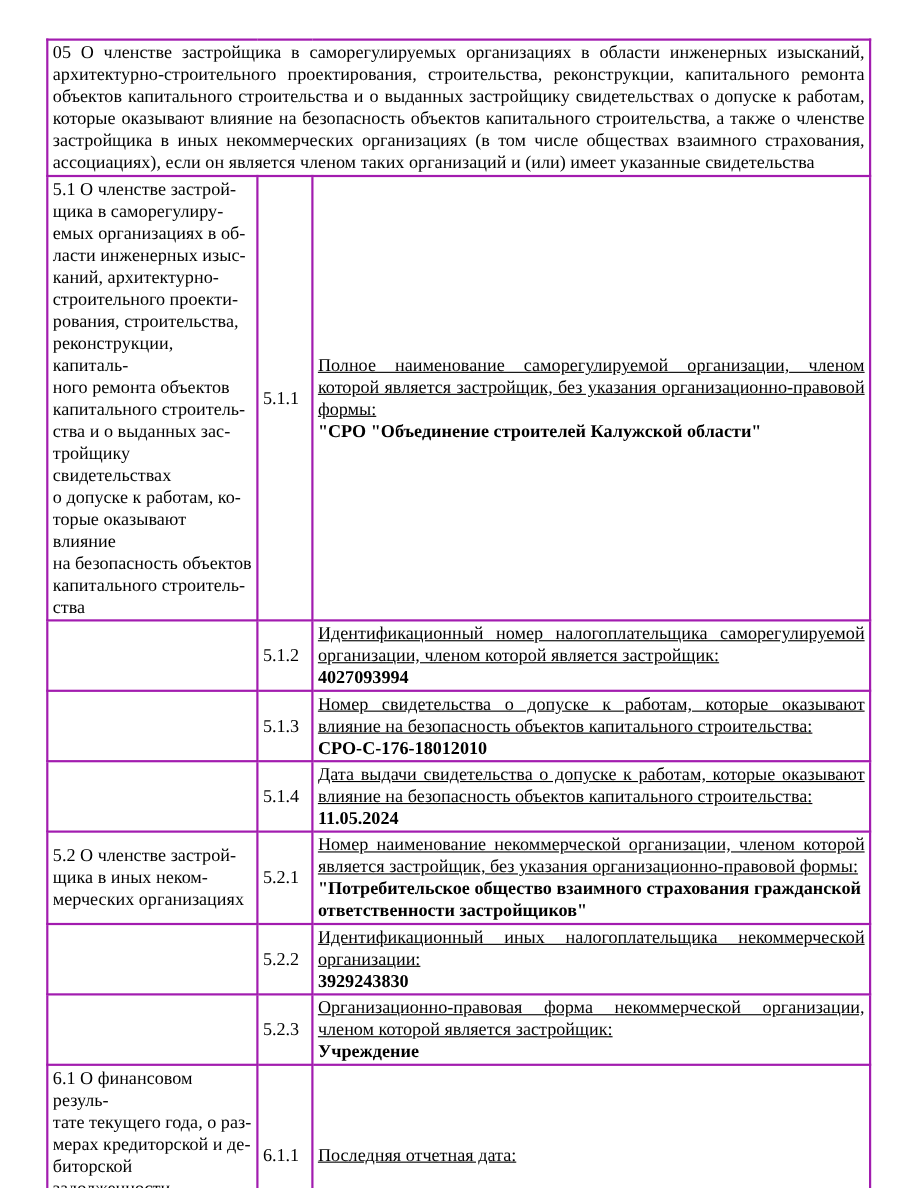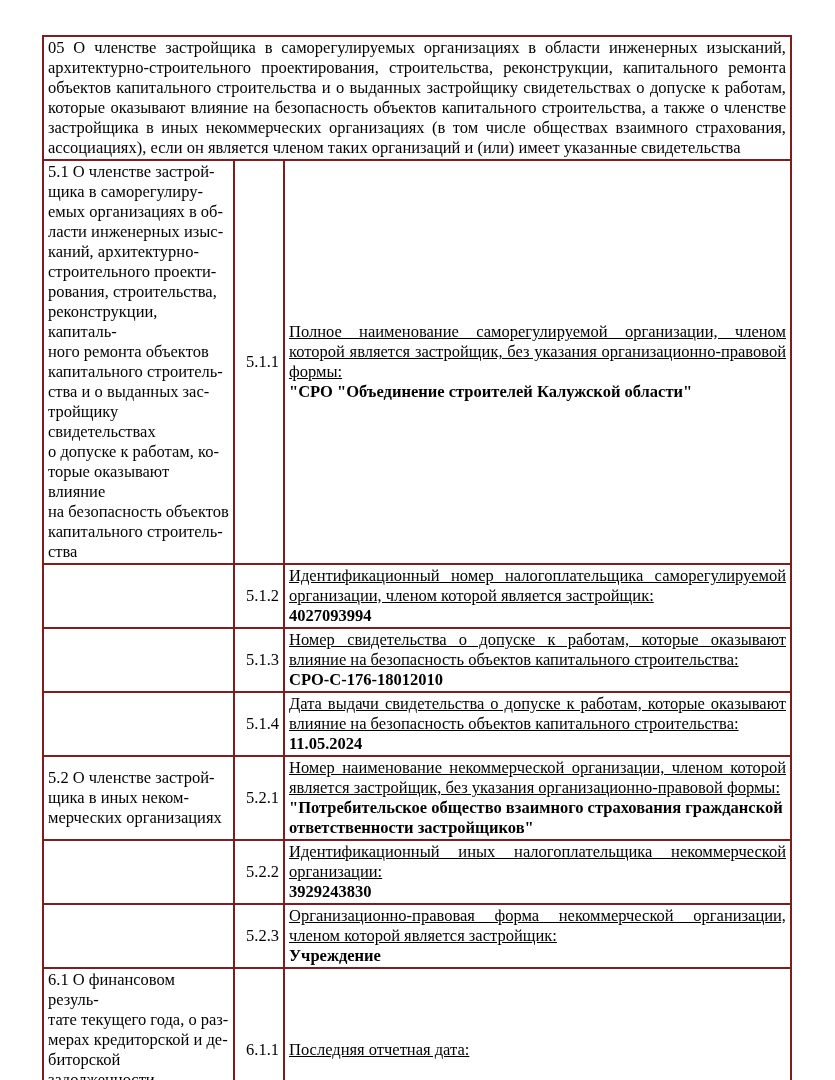--- a/index.html
+++ b/index.html
@@ -18,41 +18,40 @@
     height: 1080px;
     background: #ffffff;
   }
   table.decl {
     border-collapse: collapse;
     table-layout: fixed;
     width: 748px;
     margin: 35px 0 0 42px;
   }
   table.decl td {
-    border: 2px solid #7f1d1d;
+    border: 2px solid #a21caf;
     vertical-align: middle;
     padding: 1px 4px;
     font-size: 16.5px;
     line-height: 20px;
     word-wrap: break-word;
   }
   td.sec {
     text-align: justify;
     vertical-align: top;
   }
   td.topic {
     font-size: 15.5px;
     line-height: 18px;
     white-space: pre-line;
     padding: 1px 3px;
     vertical-align: middle;
   }
   td.num {
     padding: 1px 2px 1px 4px;
-    text-align: right;
   }
   td.content .lbl {
     text-align: justify;
     text-decoration: underline;
   }
   td.content .val {
     font-weight: bold;
     text-align: left;
   }
 </style>

